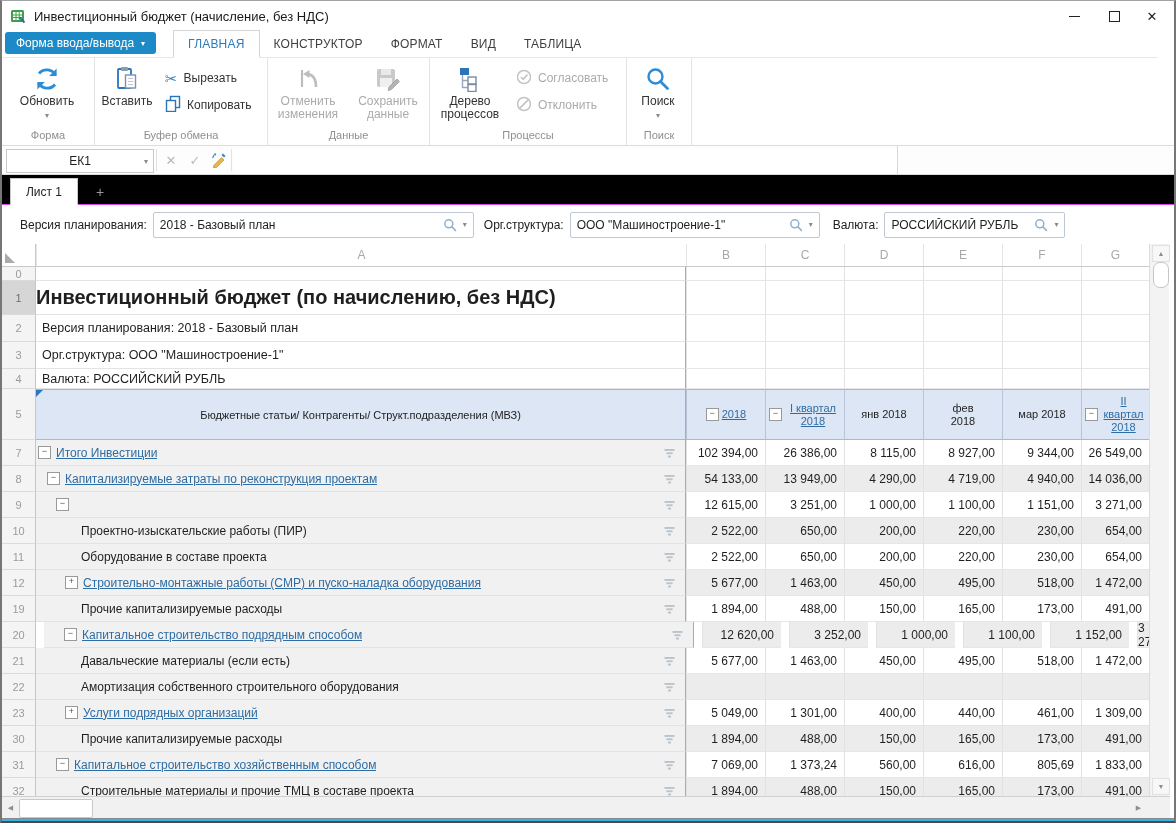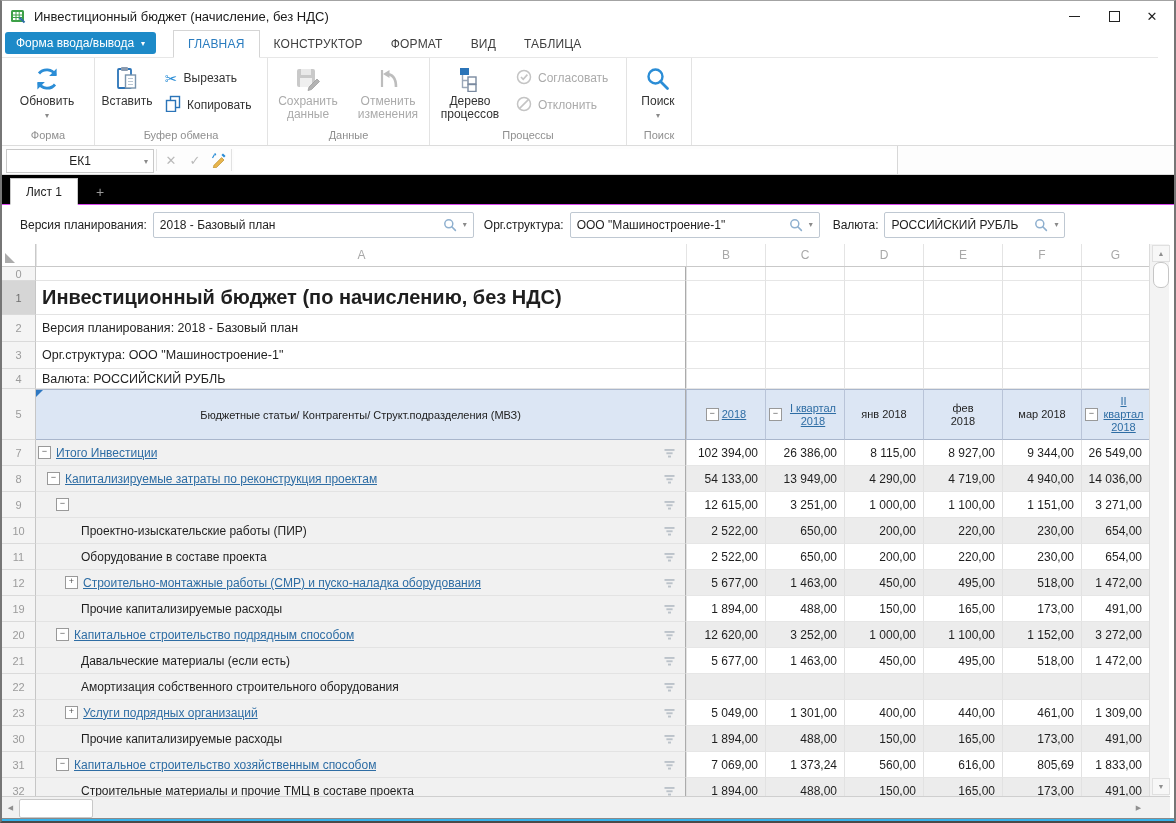--- a/index.html
+++ b/index.html
@@ -78,21 +78,21 @@
   .colhead-row{height:22px;display:flex;width:1147px;border-bottom:1px solid #c9c9c9;background:#fff;}
   .corner{width:34px;flex:0 0 34px;position:relative;border-right:1px solid #c9c9c9;}
   .corner svg{position:absolute;left:2px;bottom:2px;}
   .colletter{display:flex;align-items:center;justify-content:center;font-size:12px;color:#a8a8a8;border-left:1px solid #e4e4e4;}
   .acell{width:650px;flex:0 0 650px;position:relative;border-right:1px solid #ababab;border-bottom:1px solid #e3e3e3;background:#fff;display:flex;align-items:center;}
   .vcell{width:79px;flex:0 0 79px;border-left:1px solid #e2e2e2;border-bottom:1px solid #e6e6e6;background:#fff;
     display:flex;align-items:center;justify-content:flex-end;padding-right:7px;font-size:12px;}
   .vcell.cg{width:68px;flex:1;}
   .z1 .vcell{background:#ececec;}
   .grow.data .acell{background:#f1f1f1;}
-  .pre-title{font-size:20px;font-weight:bold;padding-left:6px;white-space:nowrap;}
+  .pre-title{font-size:20px;font-weight:bold;white-space:nowrap;}
   .pre-info{font-size:12.5px;padding-left:6px;white-space:nowrap;}
   .hdr-row{height:51px;}
   .hdr-row .acell,.hdr-row .vcell{background:#dce6f4;border-top:1px solid #a9b6cc;border-bottom:1px solid #a9b6cc;}
   .hdr-row .vcell{border-left:1px solid #b9c4d8;justify-content:center;padding:0 3px;font-size:11px;text-align:center;line-height:13px;}
   .hdr-row .acell{justify-content:center;font-size:11px;color:#222;}
   .cornermark{position:absolute;left:0;top:0;width:0;height:0;border-top:7px solid #2e78c2;border-right:7px solid transparent;}
   .hcontent{display:flex;align-items:center;justify-content:center;gap:3px;}
   .toggle{width:11px;height:11px;flex:0 0 11px;border:1px solid #999;background:#fff;font-size:9px;line-height:9px;text-align:center;color:#555;display:inline-block;}
   .link{color:#2e6da4;text-decoration:underline;}
   .wrapcell{white-space:pre-line;}
@@ -198,37 +198,37 @@
         </div>
       </div>
       <div class="rgroup-label">Буфер обмена</div>
     </div>
 
     <div class="rgroup g-data">
       <div class="rgroup-buttons">
         <div class="bigbtn disabled" style="width:80px">
           <span class="bicon">
             <svg width="26" height="26" viewBox="0 0 26 26">
+                <path d="M7 4 v17" stroke="#bdbdbd" stroke-width="2.2"></path>
+                <path d="M21 21 c0-10-4-13-10-13" fill="none" stroke="#bdbdbd" stroke-width="2.6"></path>
+                <path d="M14.5 4 l-6.5 4 6.5 4 z" fill="#bdbdbd"></path>
+              </svg>
+          </span>
+          <span>Отменить изменения</span>
+        </div>
+        <div class="bigbtn disabled" style="width:80px">
+          <span class="bicon">
+            <svg width="26" height="26" viewBox="0 0 26 26">
                 <rect x="2" y="3" width="18" height="18" rx="2" fill="#c9c9c9"></rect>
                 <rect x="6" y="3" width="10" height="6" fill="#e9e9e9"></rect>
                 <rect x="5" y="12" width="12" height="9" fill="#efefef"></rect>
                 <path d="M14 21 l8-8 2.5 2.5-8 8-3.5 1z" fill="#b3b3b3" stroke="#9e9e9e" stroke-width="0.8"></path>
               </svg>
           </span>
           <span>Сохранить данные</span>
-        </div>
-        <div class="bigbtn disabled" style="width:80px">
-          <span class="bicon">
-            <svg width="26" height="26" viewBox="0 0 26 26">
-                <path d="M7 4 v17" stroke="#bdbdbd" stroke-width="2.2"></path>
-                <path d="M21 21 c0-10-4-13-10-13" fill="none" stroke="#bdbdbd" stroke-width="2.6"></path>
-                <path d="M14.5 4 l-6.5 4 6.5 4 z" fill="#bdbdbd"></path>
-              </svg>
-          </span>
-          <span>Отменить изменения</span>
         </div>
       </div>
       <div class="rgroup-label">Данные</div>
     </div>
 
     <div class="rgroup g-proc">
       <div class="rgroup-buttons">
         <div class="bigbtn" style="width:80px">
           <span class="bicon">
             <svg width="26" height="26" viewBox="0 0 26 26">
@@ -586,21 +586,21 @@
             </svg>
           </span>
         </div>
         <div class="cell vcell" style="flex: 0 0 79px; width: 79px;">1 894,00</div>
         <div class="cell vcell" style="flex: 0 0 79px; width: 79px;">488,00</div>
         <div class="cell vcell" style="flex: 0 0 79px; width: 79px;">150,00</div>
         <div class="cell vcell" style="flex: 0 0 79px; width: 79px;">165,00</div>
         <div class="cell vcell" style="flex: 0 0 79px; width: 79px;">173,00</div>
         <div class="cell vcell cg">491,00</div>
       </div>
-      <div class="grow data z1" style="height: 26px;">
+      <div class="grow data z1" style="height: 26px; gap: 8px;">
         <div class="cell rowhdr">20</div>
         <div class="cell acell" style="padding-left: 20px;">
           <span class="toggle dtoggle">−</span>
           <span class="alabel link">Капитальное строительство подрядным способом</span>
           <span class="funnel">
             <svg width="11" height="9" viewBox="0 0 11 9">
               <rect x="0.5" y="0" width="10" height="1.9" fill="#bcc3ca"></rect>
               <rect x="2.4" y="3.3" width="6.2" height="1.9" fill="#bcc3ca"></rect>
               <rect x="4" y="6.6" width="3" height="1.9" fill="#bcc3ca"></rect>
             </svg>

